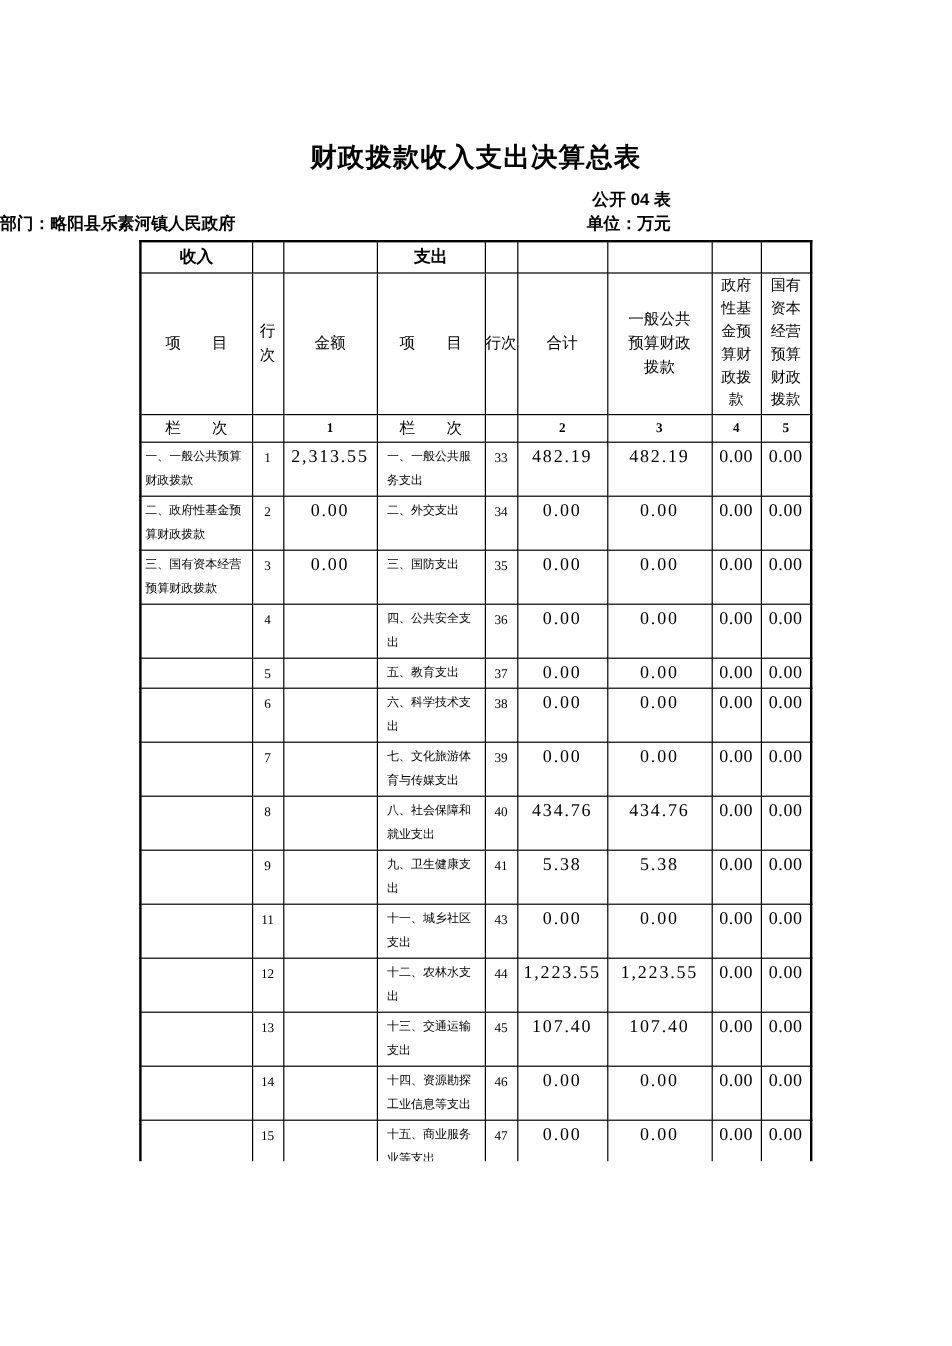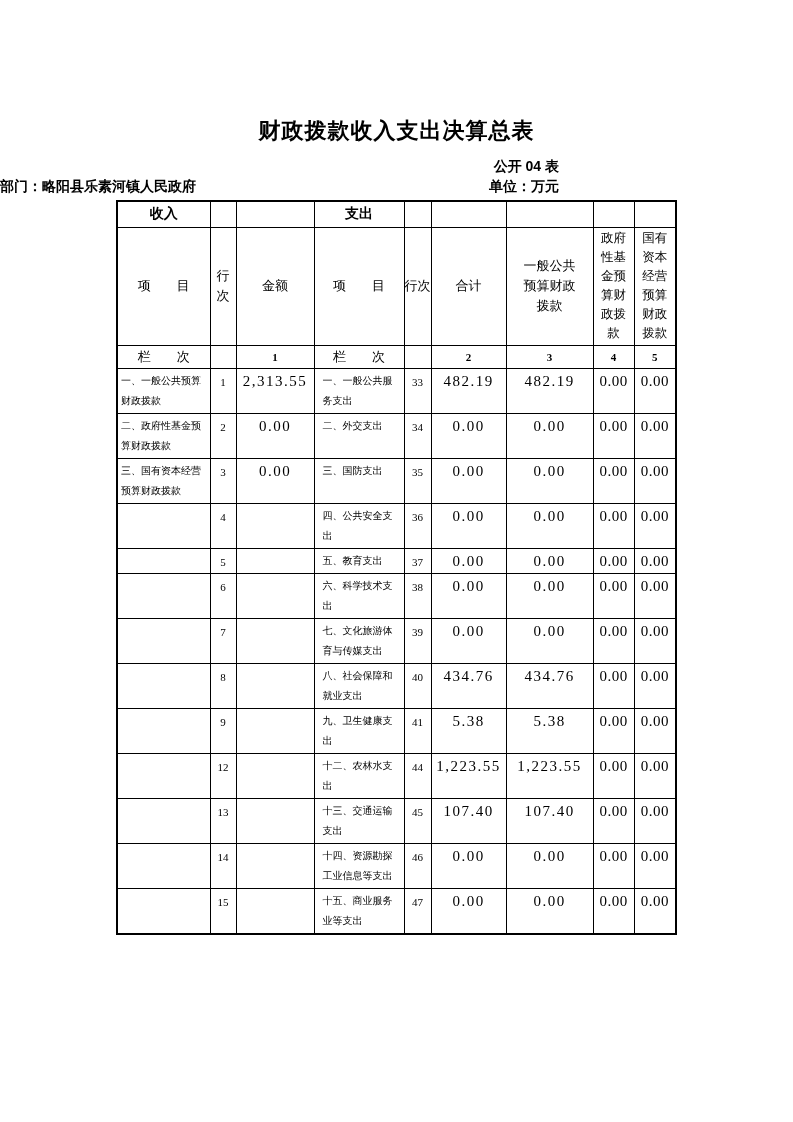--- a/index.html
+++ b/index.html
@@ -240,20 +240,31 @@
       <td class="c-num"></td>
       <td class="c-item c-item-exp">九、卫生健康支出</td>
       <td class="c-rowno">41</td>
       <td class="c-num">5.38</td>
       <td class="c-num">5.38</td>
       <td class="c-num c-num-sm">0.00</td>
       <td class="c-num c-num-sm">0.00</td>
     </tr>
         <tr>
       <td class="c-item"></td>
+      <td class="c-rowno">11</td>
+      <td class="c-num"></td>
+      <td class="c-item c-item-exp">十一、城乡社区支出</td>
+      <td class="c-rowno">43</td>
+      <td class="c-num">0.00</td>
+      <td class="c-num">0.00</td>
+      <td class="c-num c-num-sm">0.00</td>
+      <td class="c-num c-num-sm">0.00</td>
+    </tr>
+        <tr>
+      <td class="c-item"></td>
       <td class="c-rowno">12</td>
       <td class="c-num"></td>
       <td class="c-item c-item-exp">十二、农林水支出</td>
       <td class="c-rowno">44</td>
       <td class="c-num">1,223.55</td>
       <td class="c-num">1,223.55</td>
       <td class="c-num c-num-sm">0.00</td>
       <td class="c-num c-num-sm">0.00</td>
     </tr>
         <tr>

